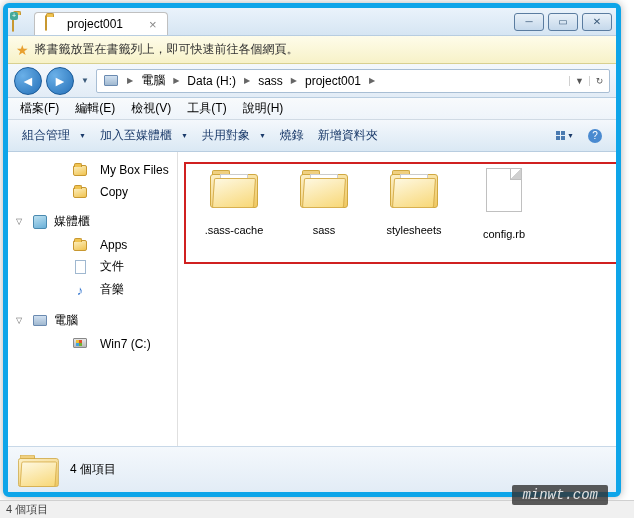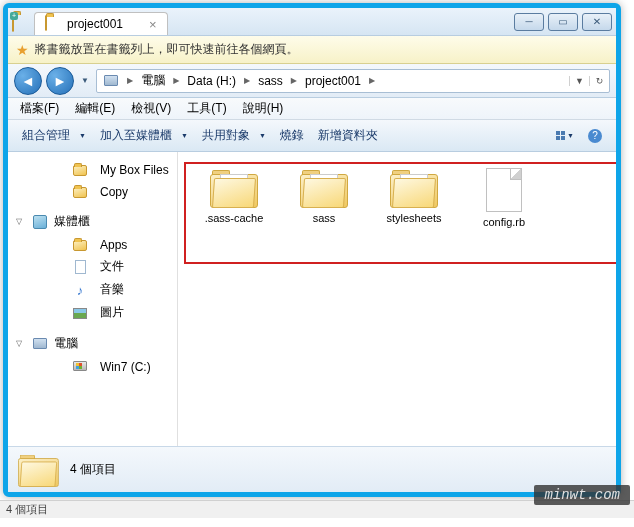--- a/index.html
+++ b/index.html
@@ -55,35 +55,35 @@
 .mus-icon { color: #3a7ad0; font-size: 13px; }
 .vid-icon { background: #4a6aa0; width: 14px; height: 11px; border-radius: 1px; position: relative; }
 .pic-icon { background: linear-gradient(to bottom, #8ac8e8 50%, #6aa850 50%); width: 14px; height: 11px; border: 1px solid #888; }
 .comp-icon { background: linear-gradient(to bottom, #d0e0f0, #a0b8d0); border: 1px solid #6a8ab0; width: 14px; height: 11px; border-radius: 1px; }
 .drive-icon { background: linear-gradient(to bottom, #e8e8e8, #b8b8b8); border: 1px solid #888; width: 14px; height: 10px; border-radius: 1px; position: relative; }
 .flag-win { position: absolute; left: 2px; top: 1px; width: 6px; height: 6px; background: conic-gradient(#e05030 0 25%, #70b030 0 50%, #40a0e0 0 75%, #f0c030 0); }
 
 .main-pane { flex: 1; background: #fff; padding: 10px; position: relative; }
 .highlight-box { position: absolute; border: 2px solid #d02020; top: 10px; left: 6px; width: 472px; height: 102px; pointer-events: none; }
 .file-grid { display: flex; gap: 18px; padding: 6px 10px; }
-.file-item { width: 72px; display: flex; flex-direction: column; align-items: center; gap: 4px; font-size: 11px; text-align: center; }
+.file-item { width: 72px; display: flex; flex-direction: column; align-items: center; gap: 16px; font-size: 11px; text-align: center; }
 .folder-lg { width: 48px; height: 40px; position: relative; }
 .folder-back { position: absolute; bottom: 0; width: 48px; height: 34px; background: linear-gradient(160deg, #fcf0c8, #f0c860); border: 1px solid #d0a840; border-radius: 3px; }
 .folder-tab { position: absolute; top: 2px; left: 2px; width: 18px; height: 6px; background: #f0d080; border: 1px solid #d0a840; border-bottom: none; border-radius: 2px 2px 0 0; }
 .folder-front { position: absolute; bottom: 0; left: 3px; width: 42px; height: 30px; background: linear-gradient(160deg, #fef8e0, #f8d878); border: 1px solid #d8b050; border-radius: 2px; transform: skewX(-4deg); }
 .folder-paper { position: absolute; top: 6px; left: 10px; width: 28px; height: 28px; background: #fff; border: 1px solid #ccc; }
 .file-lg { width: 36px; height: 44px; background: #fff; border: 1px solid #c0c0c0; margin: 0 auto; position: relative; }
 .file-lg::before { content: ""; position: absolute; top: 0; right: 0; width: 10px; height: 10px; background: linear-gradient(135deg, #fff 48%, #d0d0d0 50%); border-left: 1px solid #c0c0c0; border-bottom: 1px solid #c0c0c0; }
 
 .status-bar { height: 46px; background: linear-gradient(to bottom, #f4f8fc, #e2ecf6); border-top: 1px solid #c8d8e8; display: flex; align-items: center; padding: 0 10px; font-size: 12px; gap: 12px; }
 .status-folder { width: 40px; height: 34px; position: relative; }
 
 .bottom-status { height: 18px; background: #f0f0f0; border-top: 1px solid #d0d0d0; font-size: 11px; padding: 0 6px; display: flex; align-items: center; color: #444; }
 
-.watermark { position: absolute; bottom: 22px; right: 4px; background: rgba(50,50,50,0.8); color: #e0e0e0; font-family: "Courier New", monospace; font-style: italic; font-size: 14px; padding: 2px 10px; border-radius: 2px; }
+.watermark { position: absolute; bottom: 22px; right: 26px; background: rgba(50,50,50,0.8); color: #e0e0e0; font-family: "Courier New", monospace; font-style: italic; font-size: 14px; padding: 2px 10px; border-radius: 2px; }
 </style>
 </head>
 <body>
 
 <div class="window">
 
   <div class="titlebar">
     <span class="tab-icon" style="margin-right:6px;position:relative;">
       <span class="folder-sm"></span><span class="plus-badge">+</span>
     </span>
@@ -204,26 +204,20 @@
       <div class="sb-item">
           <span class="icon16">
             <span class="doc-icon"></span>
           </span>
           <span>文件</span>
         </div>
       <div class="sb-item">
           <span class="icon16 mus-icon">♪</span>
           <span>音樂</span>
         </div>
-      <div class="sb-item">
-          <span class="icon16">
-            <span class="pic-icon"></span>
-          </span>
-          <span>圖片</span>
-        </div>
 
       <div class="sb-group">
           <span class="sb-chev">▽</span>
           <span class="icon16">
             <span class="comp-icon"></span>
           </span>
           <span>電腦</span>
         </div>
       <div class="sb-item">
           <span class="icon16">

